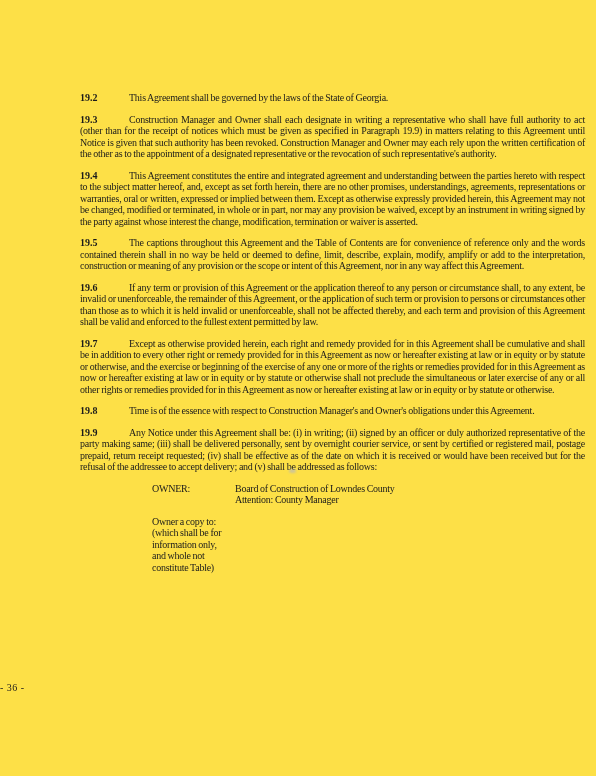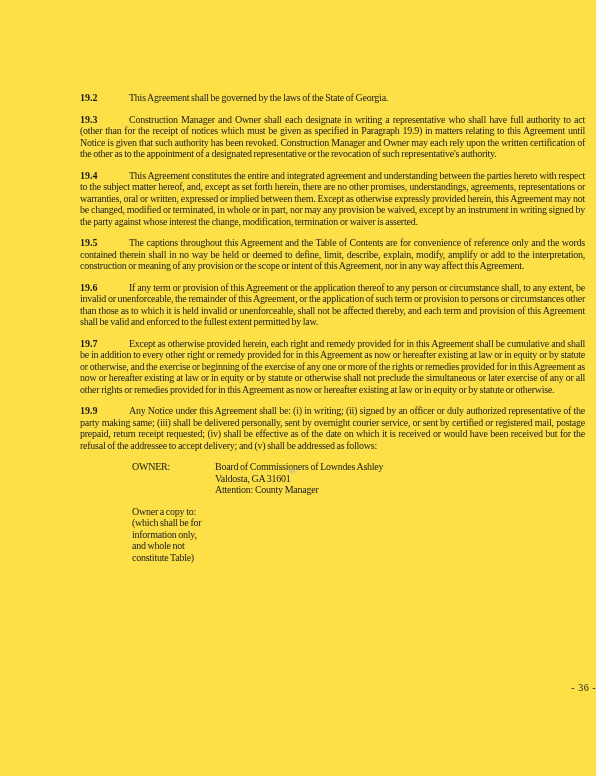--- a/index.html
+++ b/index.html
@@ -30,40 +30,40 @@
   p.para {
     margin: 0 0 10px 0;
   }
   .pnum {
     display: inline-block;
     width: 49px;
     font-weight: bold;
     letter-spacing: 0;
   }
   .notice {
-    margin-left: 52px;
+    margin-left: 72px;
     text-align: left;
   }
   .notice-row {
     display: flex;
     margin-bottom: 10px;
   }
   .notice-label {
     width: 83px;
     flex-shrink: 0;
   }
   .notice-label div, .notice-value div {
     height: 11.5px;
   }
   .folio {
     position: absolute;
     left: 0;
     right: 0;
     top: 682px;
-    text-align: right;
+    text-align: left;
     font-size: 10px;
     letter-spacing: 0.5px;
   }
   .scan-artifact {
     position: absolute;
     left: 289px;
     top: 469px;
     width: 7px;
     height: 4px;
     background: #b9b9b9;
@@ -84,32 +84,32 @@
     <p class="para"><span class="pnum">19.3</span><span>Construction Manager and Owner shall each designate in writing a representative who shall have full authority to act (other than for the receipt of notices which must be given as specified in Paragraph 19.9) in matters relating to this Agreement until Notice is given that such authority has been revoked.  Construction Manager and Owner may each rely upon the written certification of the other as to the appointment of a designated representative or the revocation of such representative's authority.</span></p>
 
     <p class="para"><span class="pnum">19.4</span><span>This Agreement constitutes the entire and integrated agreement and understanding between the parties hereto with respect to the subject matter hereof, and, except as set forth herein, there are no other promises, understandings, agreements, representations or warranties, oral or written, expressed or implied between them.  Except as otherwise expressly provided herein, this Agreement may not be changed, modified or terminated, in whole or in part, nor may any provision be waived, except by an instrument in writing signed by the party against whose interest the change, modification, termination or waiver is asserted.</span></p>
 
     <p class="para"><span class="pnum">19.5</span><span>The captions throughout this Agreement and the Table of Contents are for convenience of reference only and the words contained therein shall in no way be held or deemed to define, limit, describe, explain, modify, amplify or add to the interpretation, construction or meaning of any provision or the scope or intent of this Agreement, nor in any way affect this Agreement.</span></p>
 
     <p class="para"><span class="pnum">19.6</span><span>If any term or provision of this Agreement or the application thereof to any person or circumstance shall, to any extent, be invalid or unenforceable, the remainder of this Agreement, or the application of such term or provision to persons or circumstances other than those as to which it is held invalid or unenforceable, shall not be affected thereby, and each term and provision of this Agreement shall be valid and enforced to the fullest extent permitted by law.</span></p>
 
     <p class="para"><span class="pnum">19.7</span><span>Except as otherwise provided herein, each right and remedy provided for in this Agreement shall be cumulative and shall be in addition to every other right or remedy provided for in this Agreement as now or hereafter existing at law or in equity or by statute or otherwise, and the exercise or beginning of the exercise of any one or more of the rights or remedies provided for in this Agreement as now or hereafter existing at law or in equity or by statute or otherwise shall not preclude the simultaneous or later exercise of any or all other rights or remedies provided for in this Agreement as now or hereafter existing at law or in equity or by statute or otherwise.</span></p>
 
+    <p class="para"><span class="pnum">19.8</span><span>Time is of the essence with respect to Construction Manager's and Owner's obligations under this Agreement.</span></p>
 
     <p class="para"><span class="pnum">19.9</span><span>Any Notice under this Agreement shall be:  (i) in writing; (ii) signed by an officer or duly authorized representative of the party making same; (iii) shall be delivered personally, sent by overnight courier service, or sent by certified or registered mail, postage prepaid, return receipt requested; (iv) shall be effective as of the date on which it is received or would have been received but for the refusal of the addressee to accept delivery; and (v) shall be addressed as follows:</span></p>
 
     <div class="notice">
 
       <div class="notice-row">
         <div class="notice-label">
           <div>OWNER:</div>
         </div>
         <div class="notice-value">
-          <div>Board of Commissioners of Lowndes Ashley</div>
-          <div>Valdosta, GA 31601</div>
+          <div>Board of Construction of Lowndes County</div>
           <div>Attention: County Manager</div>
         </div>
       </div>
 
       <div class="notice-row">
         <div class="notice-label">
           <div>Owner a copy to:</div>
           <div>(which shall be for</div>
           <div>information only,</div>
           <div>and whole not</div>

